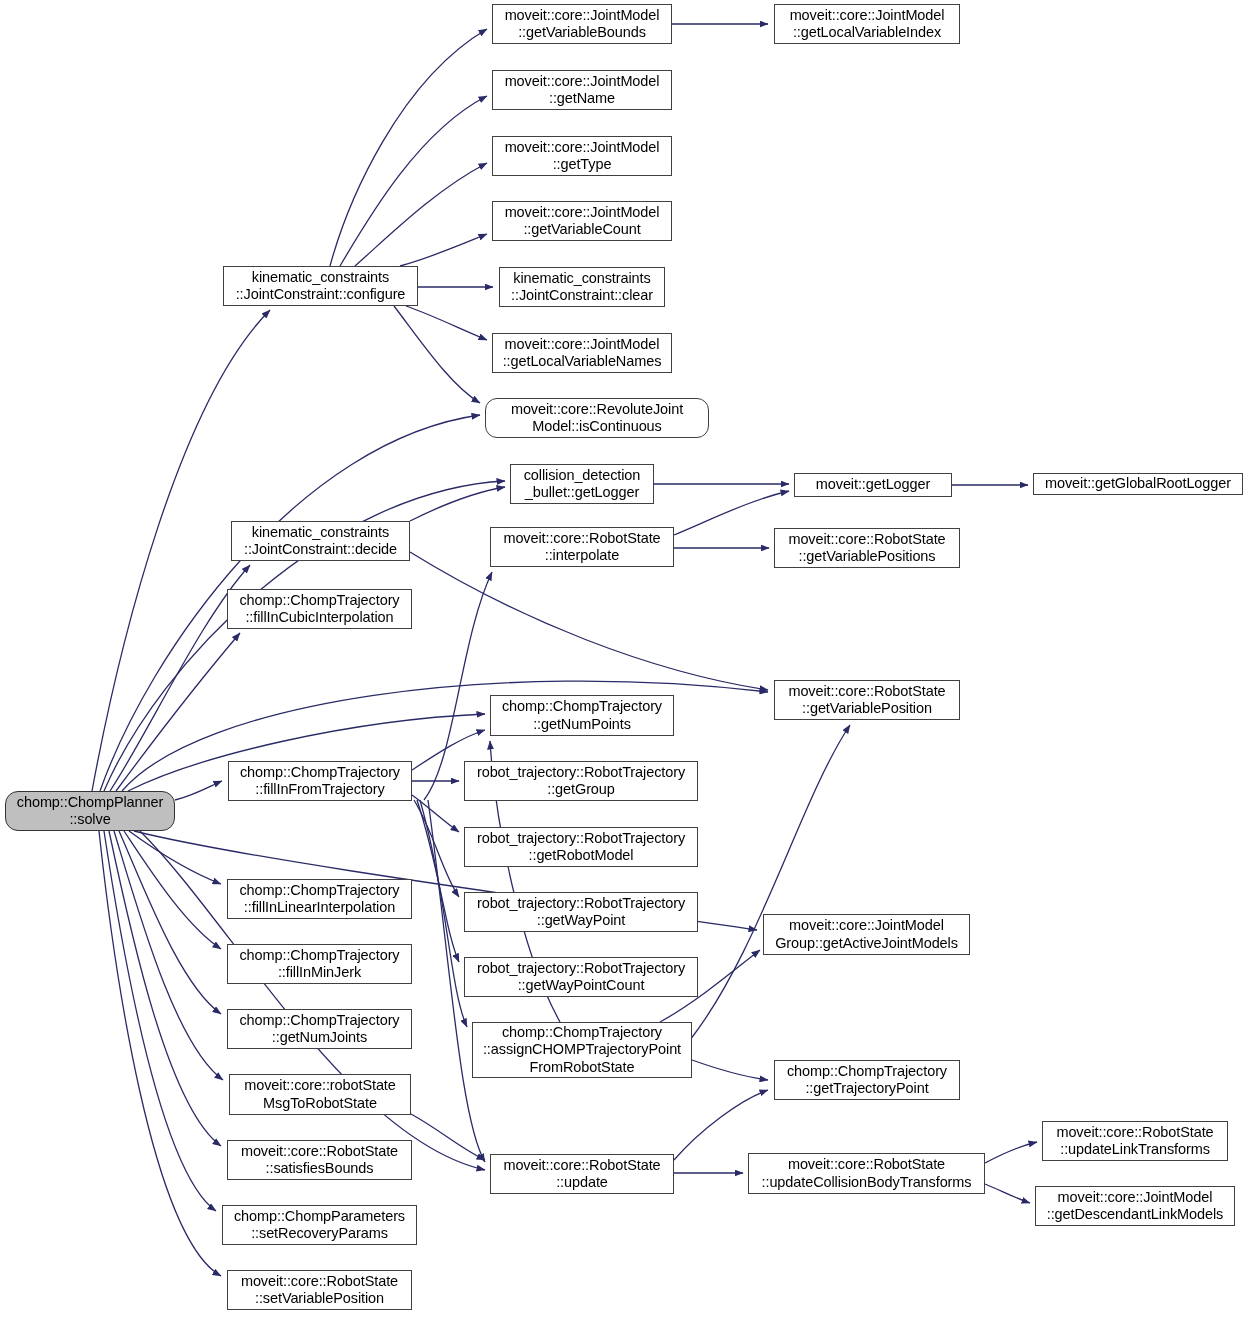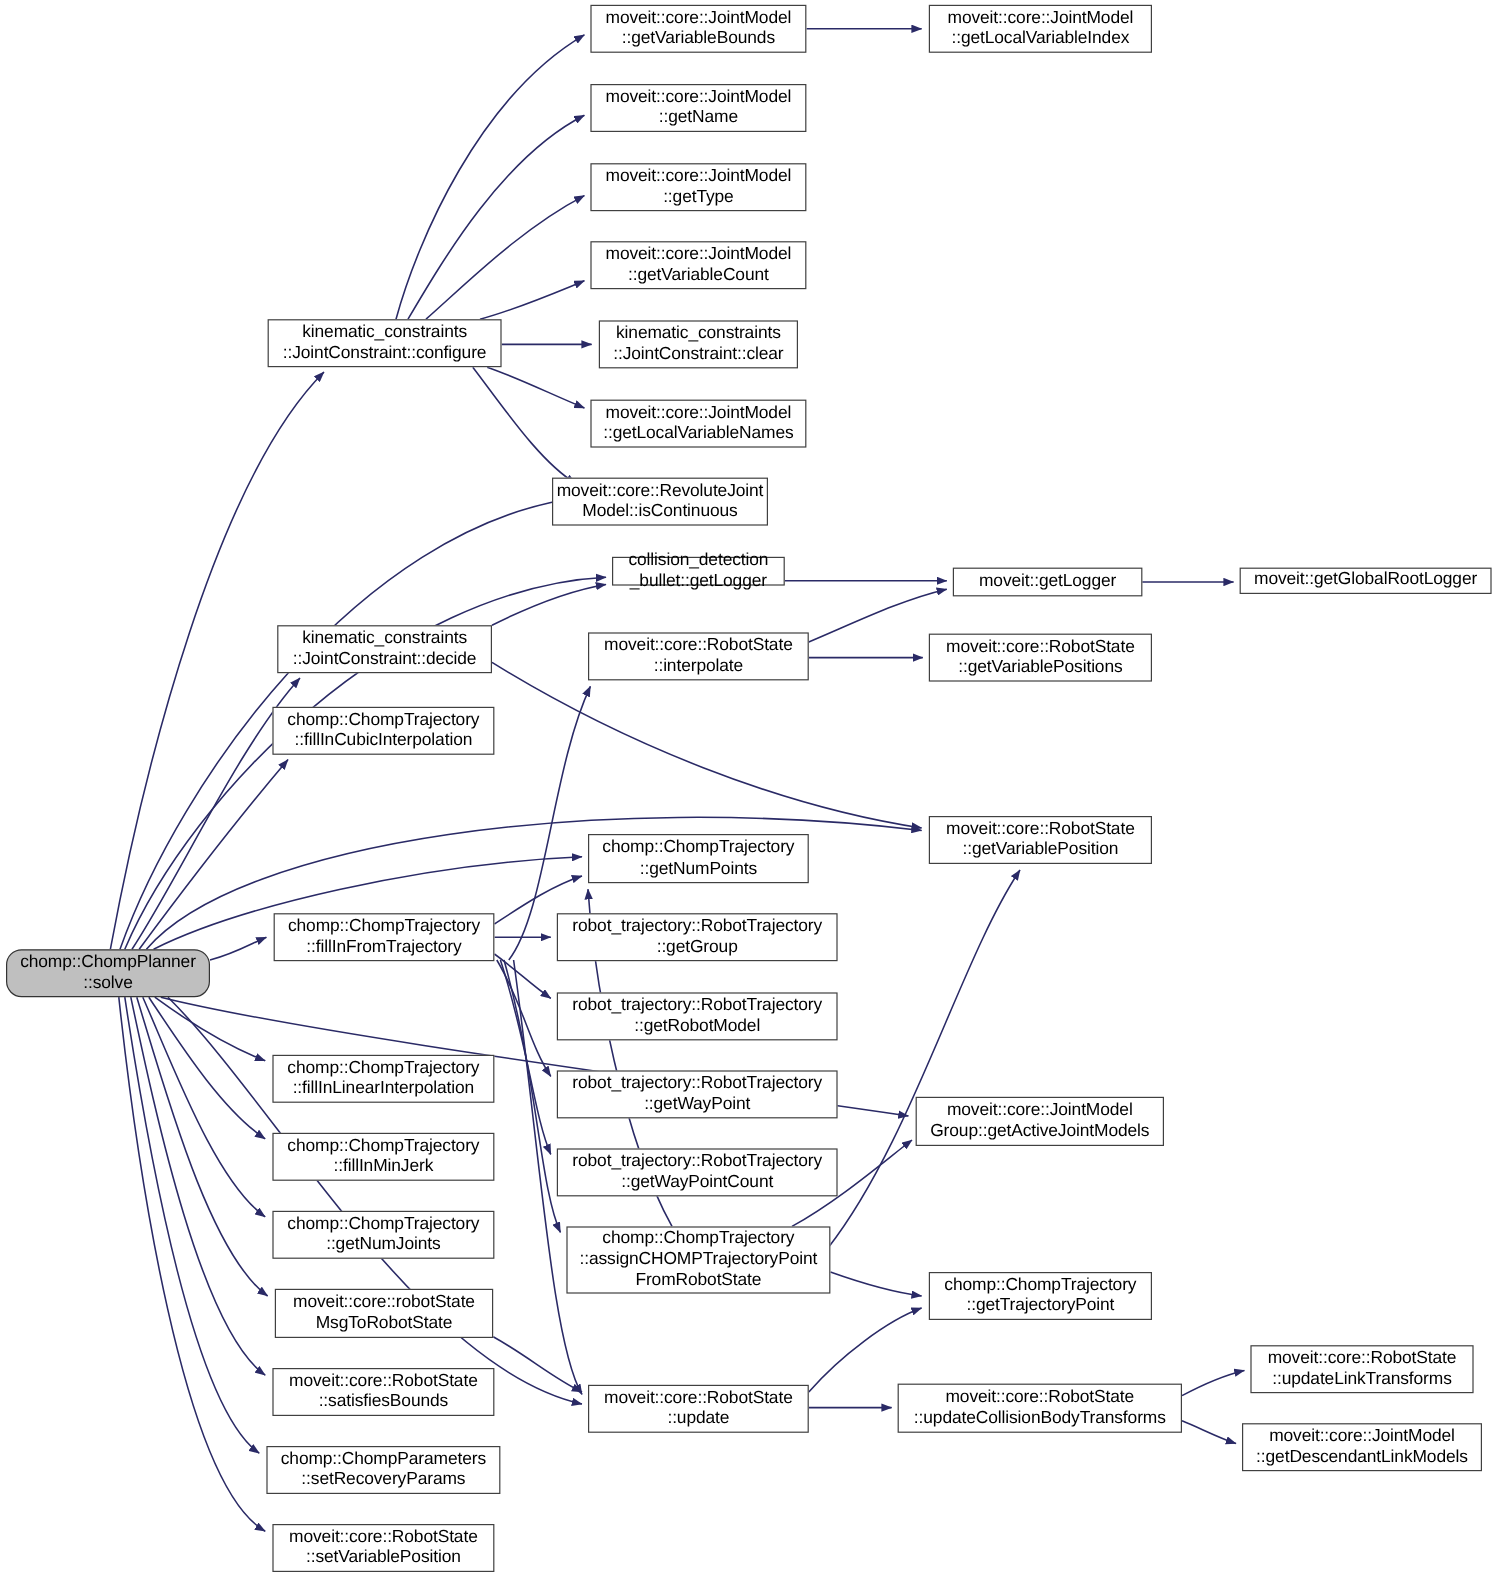--- a/index.html
+++ b/index.html
@@ -135,23 +135,23 @@
       <div class="node" style="left: 492px; top: 70px; width: 180px; height: 40px;">moveit::core::JointModel
 ::getName</div>
       <div class="node" style="left: 492px; top: 136px; width: 180px; height: 40px;">moveit::core::JointModel
 ::getType</div>
       <div class="node" style="left: 492px; top: 201px; width: 180px; height: 40px;">moveit::core::JointModel
 ::getVariableCount</div>
       <div class="node" style="left: 499px; top: 267px; width: 166px; height: 40px;">kinematic_constraints
 ::JointConstraint::clear</div>
       <div class="node" style="left: 492px; top: 333px; width: 180px; height: 40px;">moveit::core::JointModel
 ::getLocalVariableNames</div>
-      <div class="node" style="left: 460px; top: 398px; width: 180px; height: 40px;">moveit::core::RevoluteJoint
+      <div class="node" style="left: 485px; top: 398px; width: 224px; height: 40px; border-radius: 12px;">moveit::core::RevoluteJoint
 Model::isContinuous</div>
-      <div class="node" style="left: 510px; top: 464px; width: 144px; height: 24px;">collision_detection
+      <div class="node" style="left: 510px; top: 464px; width: 144px; height: 40px;">collision_detection
 _bullet::getLogger</div>
       <div class="node" style="left: 490px; top: 527px; width: 184px; height: 40px;">moveit::core::RobotState
 ::interpolate</div>
       <div class="node" style="left: 490px; top: 695px; width: 184px; height: 41px;">chomp::ChompTrajectory
 ::getNumPoints</div>
       <div class="node" style="left: 464px; top: 761px; width: 234px; height: 40px;">robot_trajectory::RobotTrajectory
 ::getGroup</div>
       <div class="node" style="left: 464px; top: 827px; width: 234px; height: 40px;">robot_trajectory::RobotTrajectory
 ::getRobotModel</div>
       <div class="node" style="left: 464px; top: 892px; width: 234px; height: 40px;">robot_trajectory::RobotTrajectory

